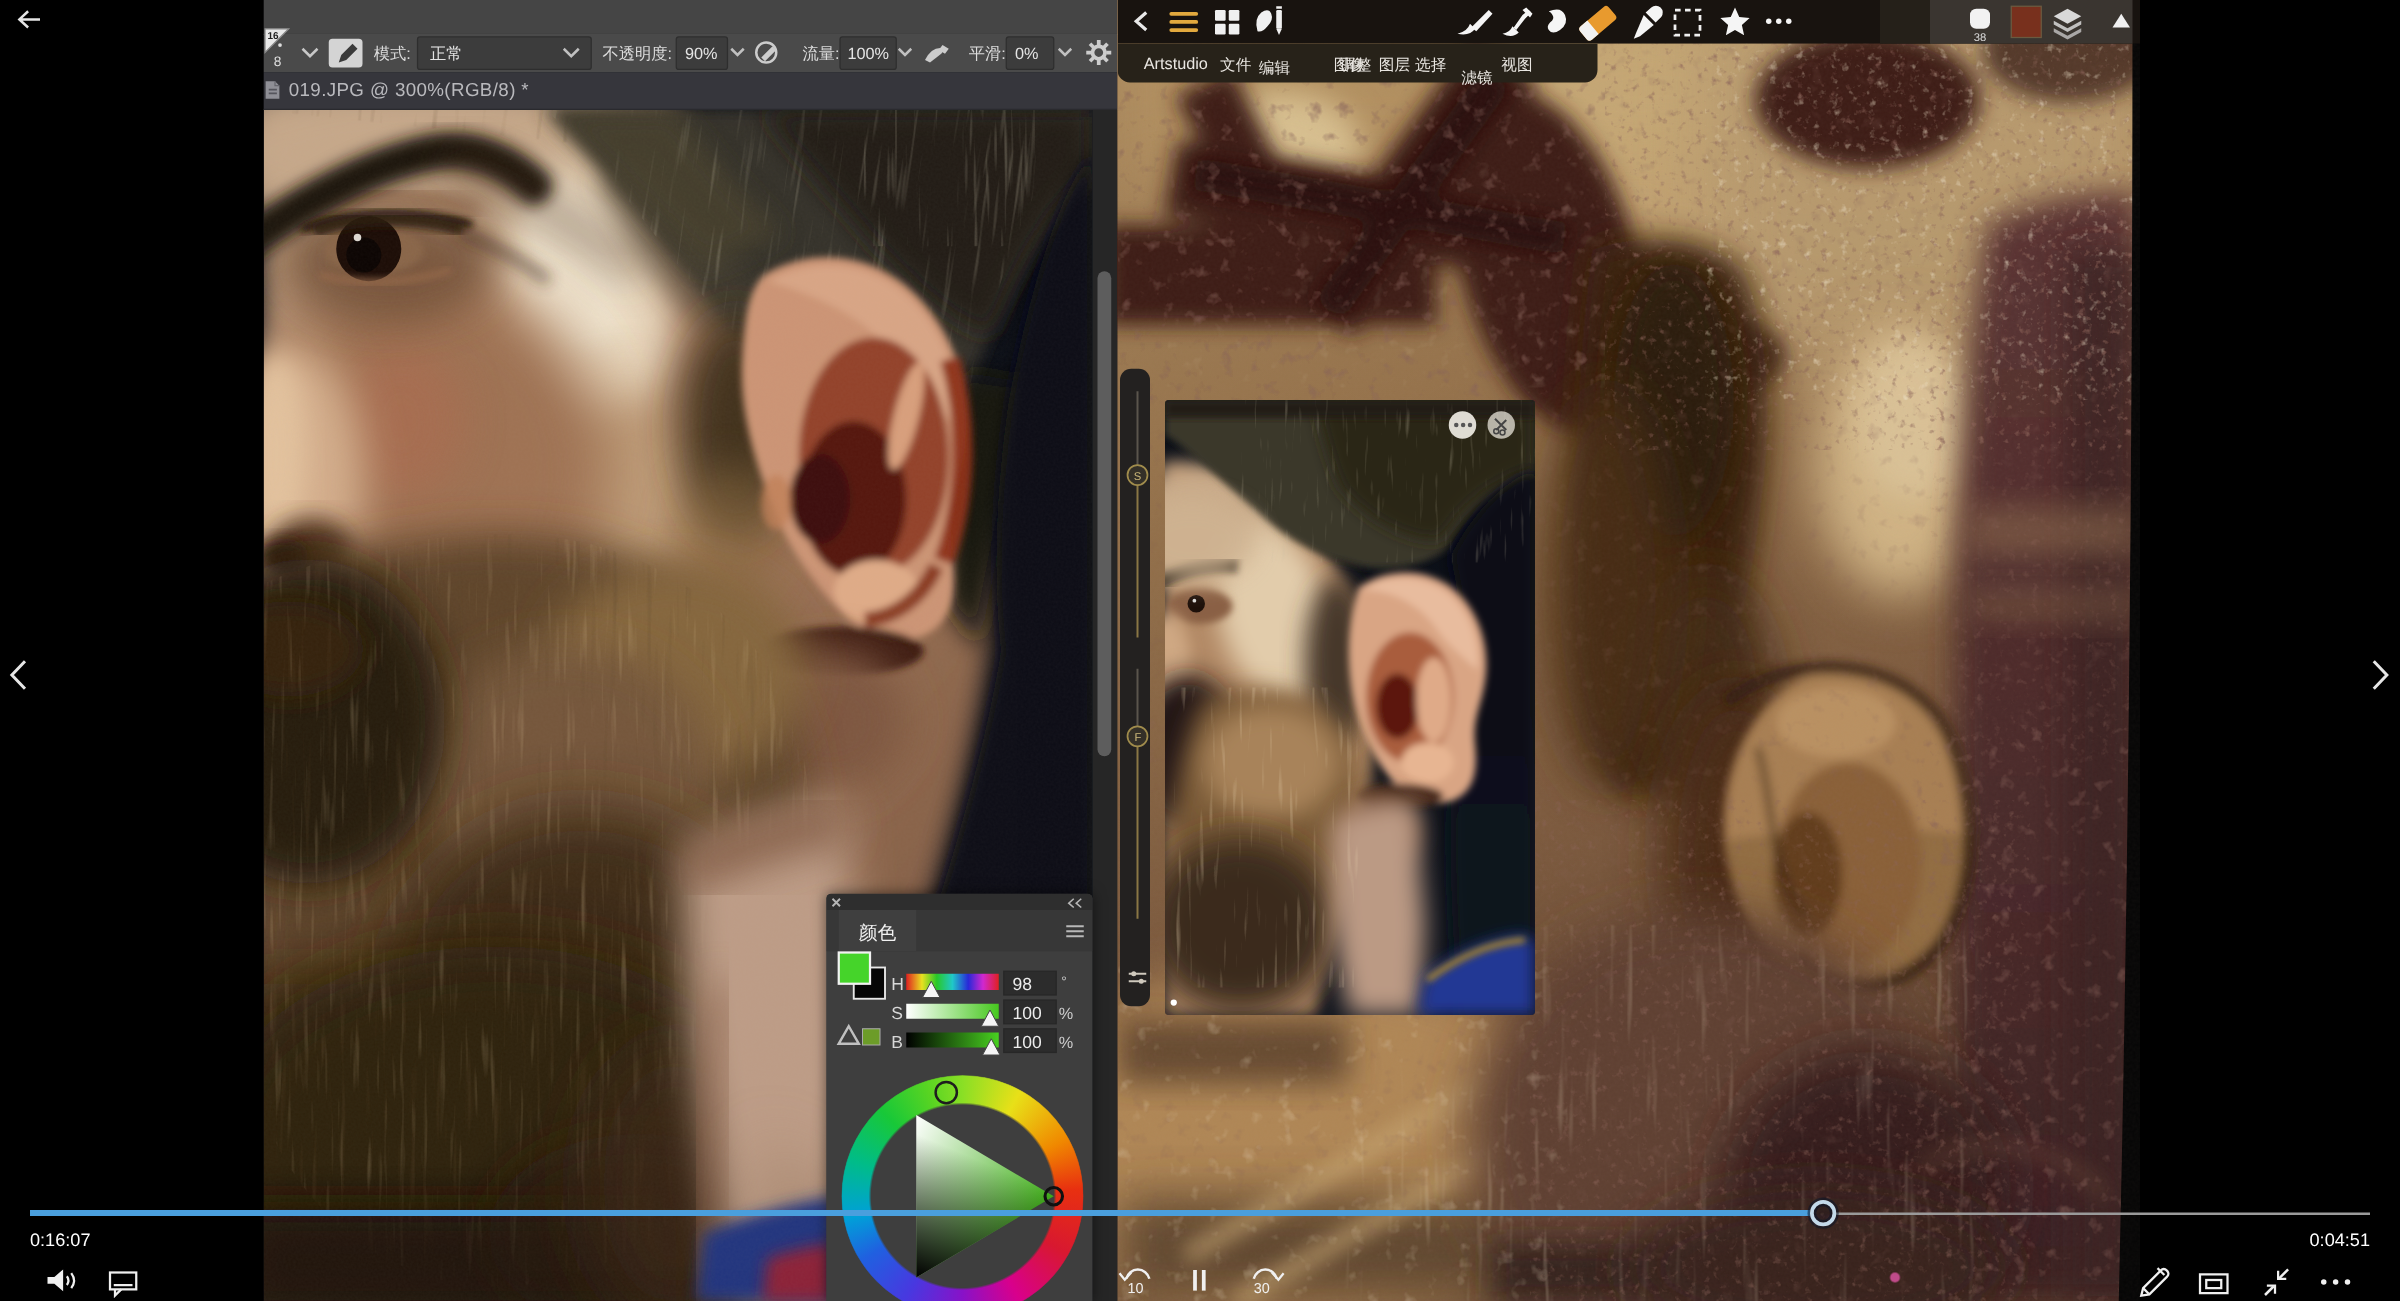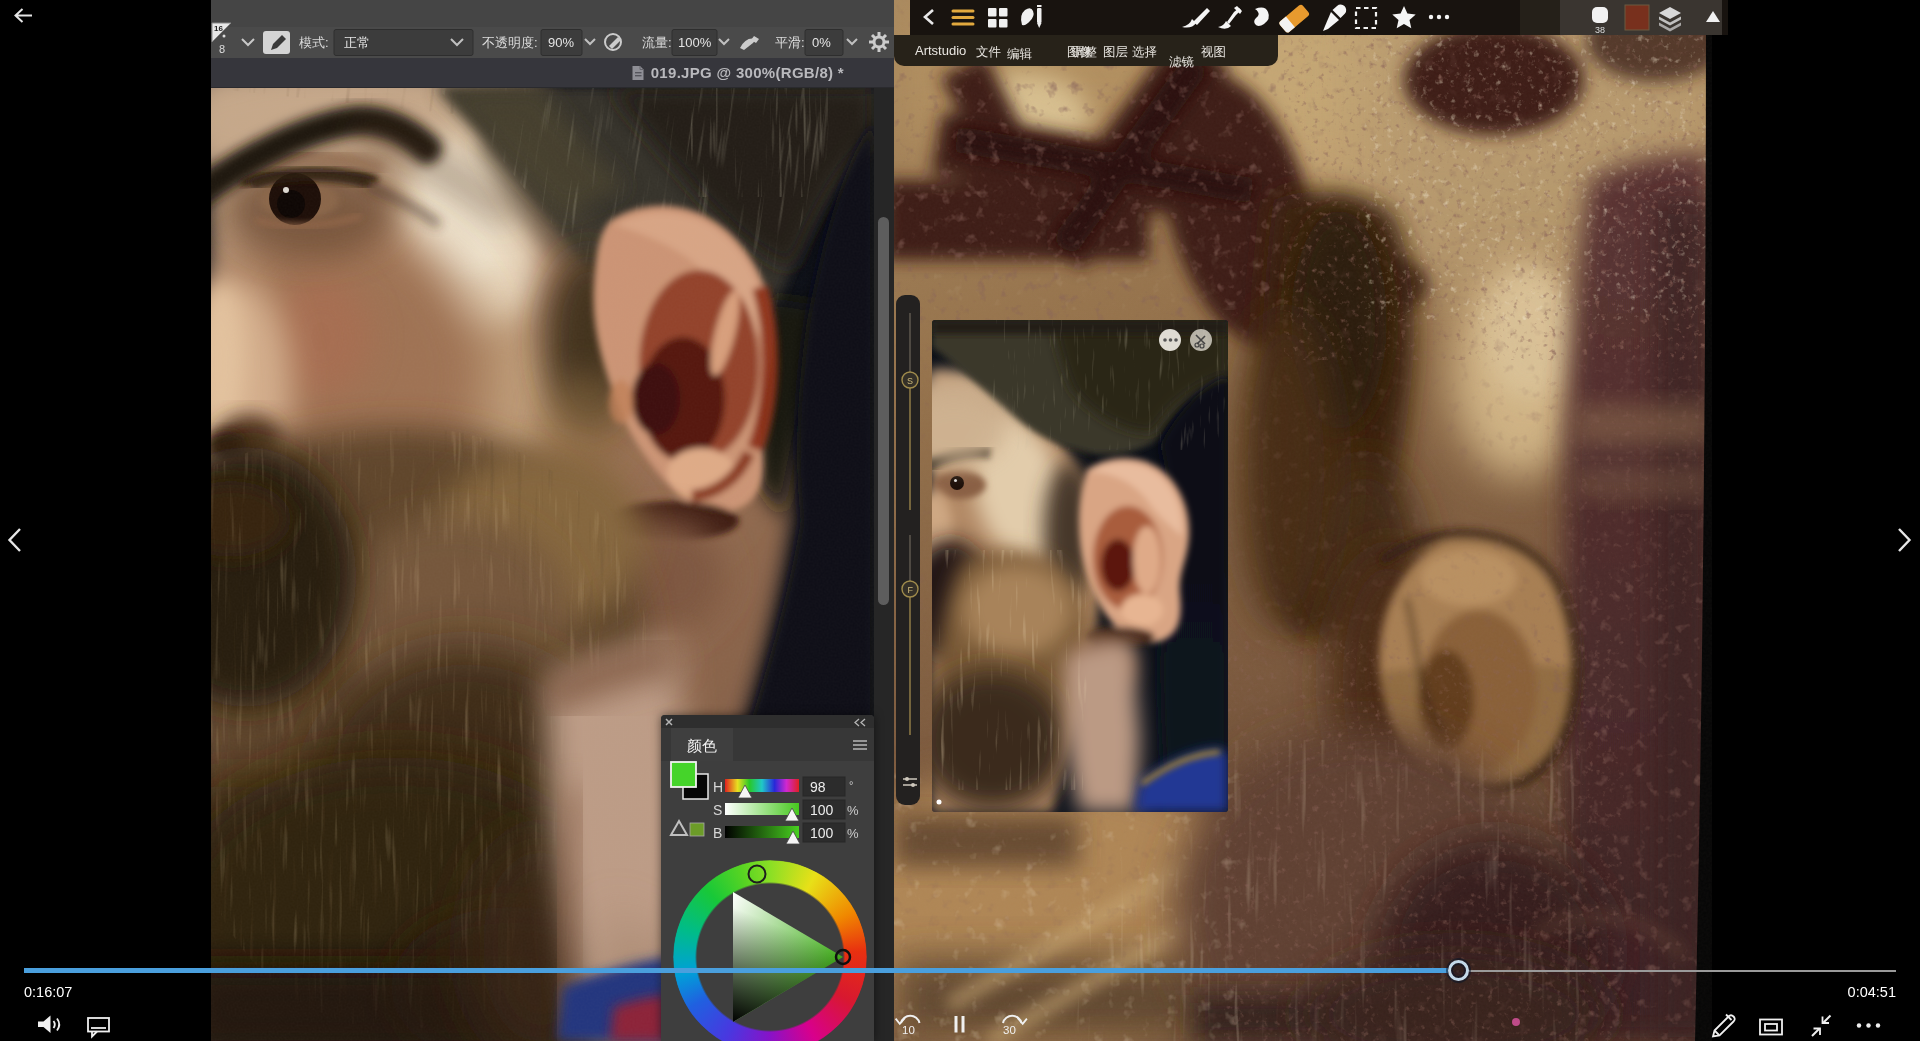--- a/index.html
+++ b/index.html
@@ -216,21 +216,21 @@
 
   <svg class="abs" style="left:0;top:22px;" width="26" height="34" viewBox="0 0 26 34">
     <path d="M1,1 L20,1 L1,20 Z" fill="#e8e8e8"></path>
     <path d="M1,1 L20,1 L1,20 Z" fill="none" stroke="#888" stroke-width="1"></path>
     <text x="3" y="9" font-size="8" fill="#222" font-weight="bold">16</text>
     <circle cx="13" cy="14" r="1.5" fill="#ddd"></circle>
     <text x="8" y="31" font-size="11" fill="#ddd">8</text>
   </svg>
 
   <div class="abs" style="left:0;top:58px;width:683px;height:29px;background:#36363c;border-bottom:1px solid #2a2a2e;">
-    <div class="abs" style="left:0;top:6px;width:633px;text-align:right;color:#b9b9bd;font-size:15px;font-weight:bold;letter-spacing:0.3px;">​<svg width="14" height="16" viewBox="0 0 14 16" style="vertical-align:-3px;margin-right:6px;">
+    <div class="abs" style="left:0;top:6px;width:633px;text-align:left;color:#b9b9bd;font-size:15px;font-weight:normal;letter-spacing:0.3px;">​<svg width="14" height="16" viewBox="0 0 14 16" style="vertical-align:-3px;margin-right:6px;">
           <path d="M1.5,1 H9 L12.5,4.5 V15 H1.5 Z" fill="#8f8f96"></path>
           <path d="M9,1 L9,4.5 L12.5,4.5" fill="none" stroke="#66666d" stroke-width="1"></path>
           <rect x="4" y="7" width="6.5" height="1.4" fill="#55555c"></rect>
           <rect x="4" y="10" width="6.5" height="1.4" fill="#55555c"></rect>
         </svg>019.JPG @ 300%(RGB/8) *</div>
   </div>
 
   <div class="abs" style="left:450px;top:715px;width:213px;height:326px;">
     <div class="abs" style="left:0;top:0;width:213px;height:326px;background:#3e3e3e;border-radius:4px 4px 0 0;overflow:hidden;box-shadow:0 0 10px rgba(0,0,0,0.5);">
       <svg class="abs" style="left:0;top:0;" width="213" height="326" viewBox="0 0 213 326">
@@ -445,21 +445,21 @@
       <rect x="40" y="130" width="350" height="180" filter="url(#aspkc2)" opacity="0.15"></rect>
       <rect x="0" y="760" width="360" height="281" filter="url(#aspkc2)" opacity="0.35"></rect>
       <rect x="330" y="640" width="400" height="401" filter="url(#aspkm)" opacity="0.5"></rect>
       <rect x="640" y="580" width="178" height="461" filter="url(#aspkm2)" opacity="0.4"></rect>
       <rect x="650" y="150" width="168" height="460" filter="url(#aspkm)" opacity="0.35"></rect>
       <path d="M818,0 L818,1041 L801,1041 C 809,700 812,350 812,0 Z" fill="#050505"></path>
       <rect width="818" height="1041" filter="url(#agrain)" opacity="0.09"></rect>
     </svg>
   </div>
 
-  <div class="abs" style="left:16px;top:0;width:818px;height:35px;text-align:right;">
+  <div class="abs" style="left:0;top:0;width:818px;height:35px;text-align:right;">
     <svg width="818" height="35" viewBox="0 0 818 35">
       <rect x="0" y="0" width="818" height="35" fill="#18130f"></rect>
       <rect x="650" y="0" width="162" height="35" fill="#3a3530"></rect>
       <rect x="610" y="0" width="40" height="35" fill="#252019"></rect>
       <path d="M23,10 l-8,7 8,7" stroke="#e8e8e8" stroke-width="2.6" fill="none"></path>
       <g stroke="#e2a93e" stroke-width="3" stroke-linecap="round">
           <line x1="43" y1="11" x2="63" y2="11"></line>
           <line x1="43" y1="17.5" x2="63" y2="17.5"></line>
           <line x1="43" y1="24" x2="63" y2="24"></line>
         </g>

